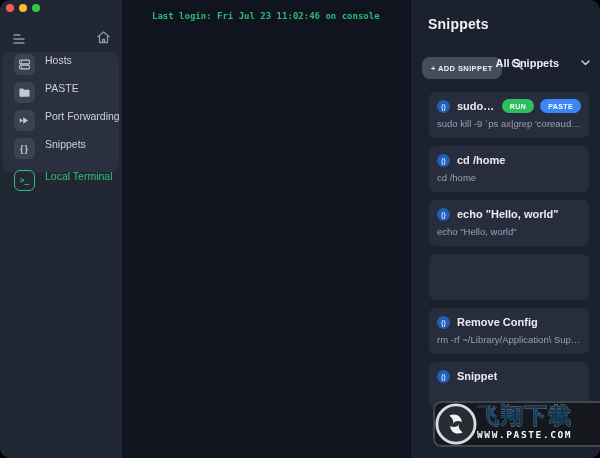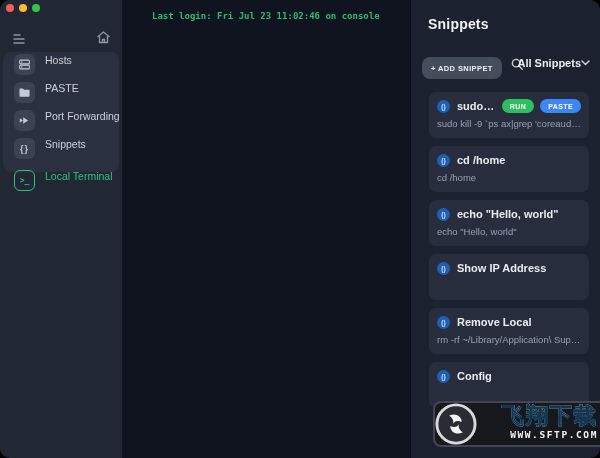--- a/index.html
+++ b/index.html
@@ -39,42 +39,42 @@
 
   
   .panel{position:absolute;left:410px;top:0;right:0;bottom:0;background:#1c2130;border-left:1px solid #0b0e16;box-sizing:border-box;}
   .panel-title{position:absolute;left:17px;top:16px;font-size:14px;font-weight:bold;color:#f0f2f5;letter-spacing:.2px;}
   .toolbar{position:absolute;top:57px;left:11px;right:8px;height:16px;}
   .add-pill{position:absolute;left:0;top:0;height:14px;display:inline-flex;align-items:center;
     background:#454c5c;color:#eef0f4;font-size:7.5px;font-weight:bold;letter-spacing:.4px;
     padding:4px 9px;border-radius:8px;cursor:pointer;}
   .tb-search{position:absolute;left:88px;top:0;width:14px;height:14px;color:#c6ccd8;cursor:pointer;}
   .tb-search svg{width:14px;height:14px;}
-  .filter{position:absolute;right:2px;top:0;display:flex;align-items:center;gap:0;cursor:pointer;margin-left:34px;}
+  .filter{position:absolute;right:2px;top:0;display:flex;align-items:center;gap:22px;cursor:pointer;margin-left:34px;}
   .filter-label{font-size:11px;font-weight:bold;color:#eceef3;}
   .chev{width:9px;height:6px;color:#c6ccd8;display:block;}
 
   .cards{position:absolute;top:92px;left:18px;width:160px;display:flex;flex-direction:column;gap:8px;}
   .card{background:#272d3c;border-radius:7px;height:46px;padding:7px 8px;box-sizing:border-box;cursor:pointer;}
   .card-top{display:flex;align-items:center;gap:7px;height:14px;}
   .snip-ico{flex:0 0 auto;width:13px;height:13px;border-radius:50%;background:var(--snippet-icon-blue);
     color:#d4e6ff;font-size:6.5px;font-weight:bold;display:flex;align-items:center;justify-content:center;}
   .card-title{font-size:11px;font-weight:bold;color:#e9ecf1;white-space:nowrap;overflow:hidden;
     text-overflow:ellipsis;min-width:0;}
   .btns{margin-left:auto;display:flex;gap:6px;flex:0 0 auto;}
   .btn{font-size:7px;font-weight:bold;color:#fff;letter-spacing:.4px;padding:3.5px 8px;border-radius:8px;cursor:pointer;}
   .btn.run{background:var(--run-green);}
   .btn.paste{background:var(--paste-blue);}
   .card-cmd{margin-top:5px;font-size:9.5px;color:#98a0b3;white-space:nowrap;overflow:hidden;text-overflow:ellipsis;}
 
   
   .watermark{position:absolute;right:0;top:401px;width:167px;height:46px;background:#16181e;
     border:2px solid #42464e;border-right:none;border-radius:8px 0 0 8px;box-sizing:border-box;z-index:5;}
   .wm-badge{position:absolute;left:0;top:0;width:42px;height:42px;}
-  .wm-texts{position:absolute;left:42px;top:0;right:2px;text-align:right;}
+  .wm-texts{position:absolute;left:42px;top:0;right:2px;text-align:left;}
   .wm-title{font-size:22px;line-height:26px;font-weight:bold;letter-spacing:2px;
     background:linear-gradient(180deg,#eaf8ff 0%,#8ed2f9 40%,#2f95e0 55%,#a9ddfa 100%);
     -webkit-background-clip:text;background-clip:text;color:transparent;
     -webkit-text-stroke:.7px #16354d;}
   .wm-url{font-size:9.5px;line-height:12px;font-weight:bold;color:#f4f6f8;letter-spacing:1.6px;
     font-family:"DejaVu Sans Mono",monospace;}
 </style>
 </head>
 <body>
 
@@ -185,48 +185,44 @@
           <div class="card-cmd">cd /home</div>
         </div>
         <div class="card">
           <div class="card-top">
             <span class="snip-ico">()</span>
             <span class="card-title">echo "Hello, world"</span>
           </div>
           <div class="card-cmd">echo "Hello, world"</div>
         </div>
         <div class="card">
-          <div class="card-top">
-            <span class="snip-ico">()</span>
-            <span class="card-title">Show IP Address</span>
-          </div>
-        </div>
-        <div class="card">
-          <div class="card-top">
-            <span class="snip-ico">()</span>
-            <span class="card-title">Remove Local</span>
+        </div>
+        <div class="card">
+          <div class="card-top">
+            <span class="snip-ico">()</span>
+            <span class="card-title">Remove Config</span>
           </div>
           <div class="card-cmd">rm -rf ~/Library/Application\ Suppor...</div>
         </div>
         <div class="card">
           <div class="card-top">
             <span class="snip-ico">()</span>
-            <span class="card-title">Config</span>
+            <span class="card-title">Snippet</span>
           </div>
         </div>
       </div>
   </section>
 
   <div class="watermark">
     <span class="wm-badge">
       <svg viewBox="0 0 44 44">
         <circle cx="22" cy="22" r="20" fill="#2a2c33" stroke="#d8dadf" stroke-width="3"></circle>
         <path d="M15 13c7-3 13 1 13 7-4-2-8-1-9 2 1-5-2-7-4-9z" fill="#f2f3f5"></path>
         <path d="M29 31c-7 3-13-1-13-7 4 2 8 1 9-2-1 5 2 7 4 9z" fill="#f2f3f5"></path>
       </svg>
     </span>
     <span class="wm-texts">
       <div class="wm-title">飞翔下载</div>
-      <div class="wm-url">WWW.SFTP.COM</div>
+      <div class="wm-url">WWW.PASTE.COM</div>
     </span>
   </div>
 
 </div>
 
 </body></html>

